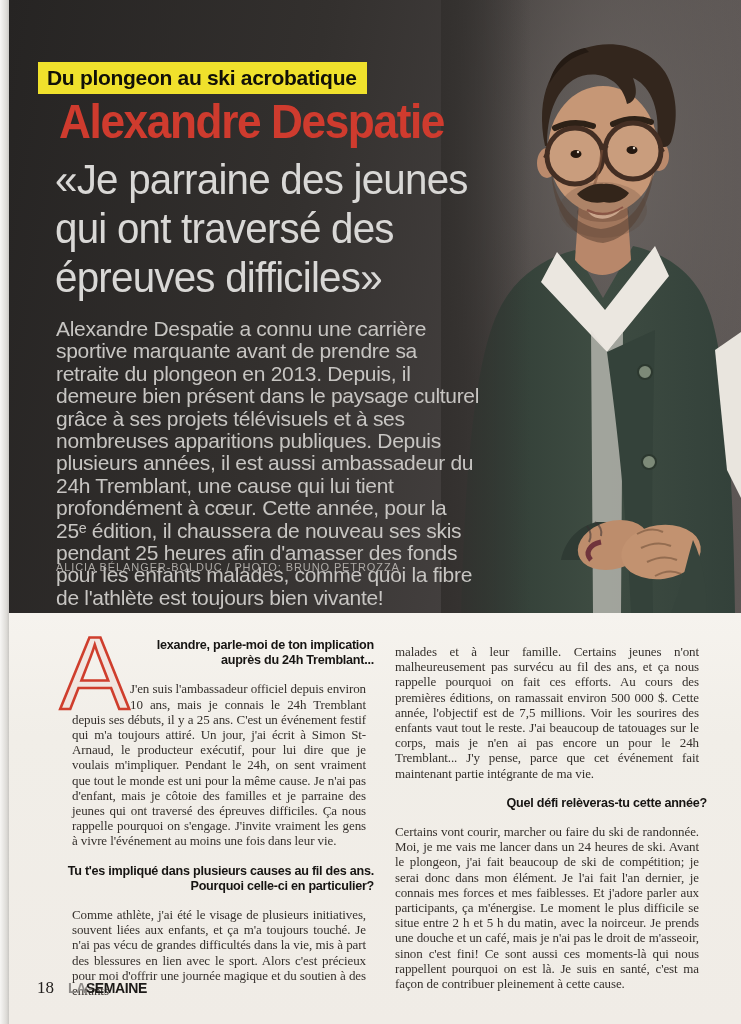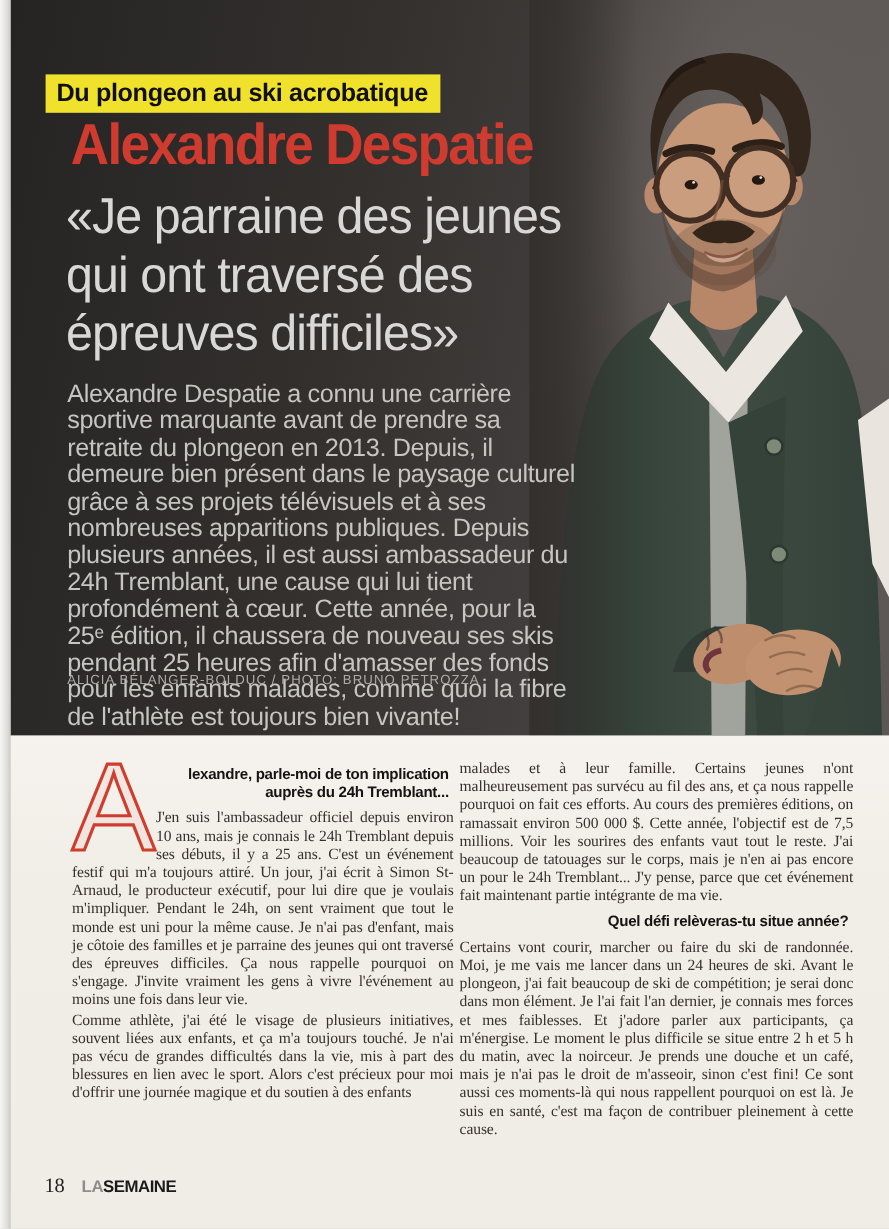--- a/index.html
+++ b/index.html
@@ -57,21 +57,21 @@
   .col-left{left:51px;width:318px;}
   .col-right{left:374px;width:328px;}
   .q{
     font-family:Liberation Sans, sans-serif;font-weight:700;
     font-size:12.6px;line-height:15.2px;color:#161412;
     letter-spacing:-0.25px;margin:4px;padding:2px 0 1px 0;text-align:right;
   }
   .a{
     font-family:"Liberation Serif",serif;
     font-size:13px;line-height:15.2px;color:#35302c;
-    letter-spacing:-0.1px;margin:0;padding:0 0 1px 0;
+    letter-spacing:-0.1px;margin:12px;padding:0 0 1px 0;
   }
   .dropcap{
     float:left;width:58px;height:76px;margin:3px 12px 0 0;
     font-family:"Liberation Sans",sans-serif;
     font-size:104px;line-height:76px;font-weight:400;text-align:center;
     color:rgba(208,62,45,0.06);
     -webkit-text-stroke:2.6px #cf3e2d;
   }
 
   
@@ -199,26 +199,27 @@
       <div>ALICIA BÉLANGER-BOLDUC / PHOTO: BRUNO PETROZZA</div>
     </div>
   </div>
 
   <div class="body-paper">
 
     <div class="col col-left">
       <span class="dropcap">A</span>
       <p class="q">lexandre, parle-moi de ton implication auprès du 24h Tremblant...</p>
       <p class="a">J'en suis l'ambassadeur officiel depuis environ 10 ans, mais je connais le 24h Tremblant depuis ses débuts, il y a 25 ans. C'est un événement festif qui m'a toujours attiré. Un jour, j'ai écrit à Simon St-Arnaud, le producteur exécutif, pour lui dire que je voulais m'impliquer. Pendant le 24h, on sent vraiment que tout le monde est uni pour la même cause. Je n'ai pas d'enfant, mais je côtoie des familles et je parraine des jeunes qui ont traversé des épreuves difficiles. Ça nous rappelle pourquoi on s'engage. J'invite vraiment les gens à vivre l'événement au moins une fois dans leur vie.</p>
+      <p class="q">Tu t'es impliqué dans plusieurs causes au fil des ans. Pourquoi celle-ci en particulier?</p>
       <p class="a">Comme athlète, j'ai été le visage de plusieurs initiatives, souvent liées aux enfants, et ça m'a toujours touché. Je n'ai pas vécu de grandes difficultés dans la vie, mis à part des blessures en lien avec le sport. Alors c'est précieux pour moi d'offrir une journée magique et du soutien à des enfants</p>
     </div>
 
     <div class="col col-right">
       <p class="a">malades et à leur famille. Certains jeunes n'ont malheureusement pas survécu au fil des ans, et ça nous rappelle pourquoi on fait ces efforts. Au cours des premières éditions, on ramassait environ 500 000 $. Cette année, l'objectif est de 7,5 millions. Voir les sourires des enfants vaut tout le reste. J'ai beaucoup de tatouages sur le corps, mais je n'en ai pas encore un pour le 24h Tremblant... J'y pense, parce que cet événement fait maintenant partie intégrante de ma vie.</p>
-      <p class="q">Quel défi relèveras-tu situe année?</p>
+      <p class="q">Quel défi relèveras-tu cette année?</p>
       <p class="a">Certains vont courir, marcher ou faire du ski de randonnée. Moi, je me vais me lancer dans un 24 heures de ski. Avant le plongeon, j'ai fait beaucoup de ski de compétition; je serai donc dans mon élément. Je l'ai fait l'an dernier, je connais mes forces et mes faiblesses. Et j'adore parler aux participants, ça m'énergise. Le moment le plus difficile se situe entre 2 h et 5 h du matin, avec la noirceur. Je prends une douche et un café, mais je n'ai pas le droit de m'asseoir, sinon c'est fini! Ce sont aussi ces moments-là qui nous rappellent pourquoi on est là. Je suis en santé, c'est ma façon de contribuer pleinement à cette cause.</p>
     </div>
   </div>
 
   <div class="folio">
     <span class="folio-num">18</span>
     <span class="folio-brand">
       <span class="folio-la">LA</span><span class="folio-semaine">SEMAINE</span>
     </span>
   </div>

